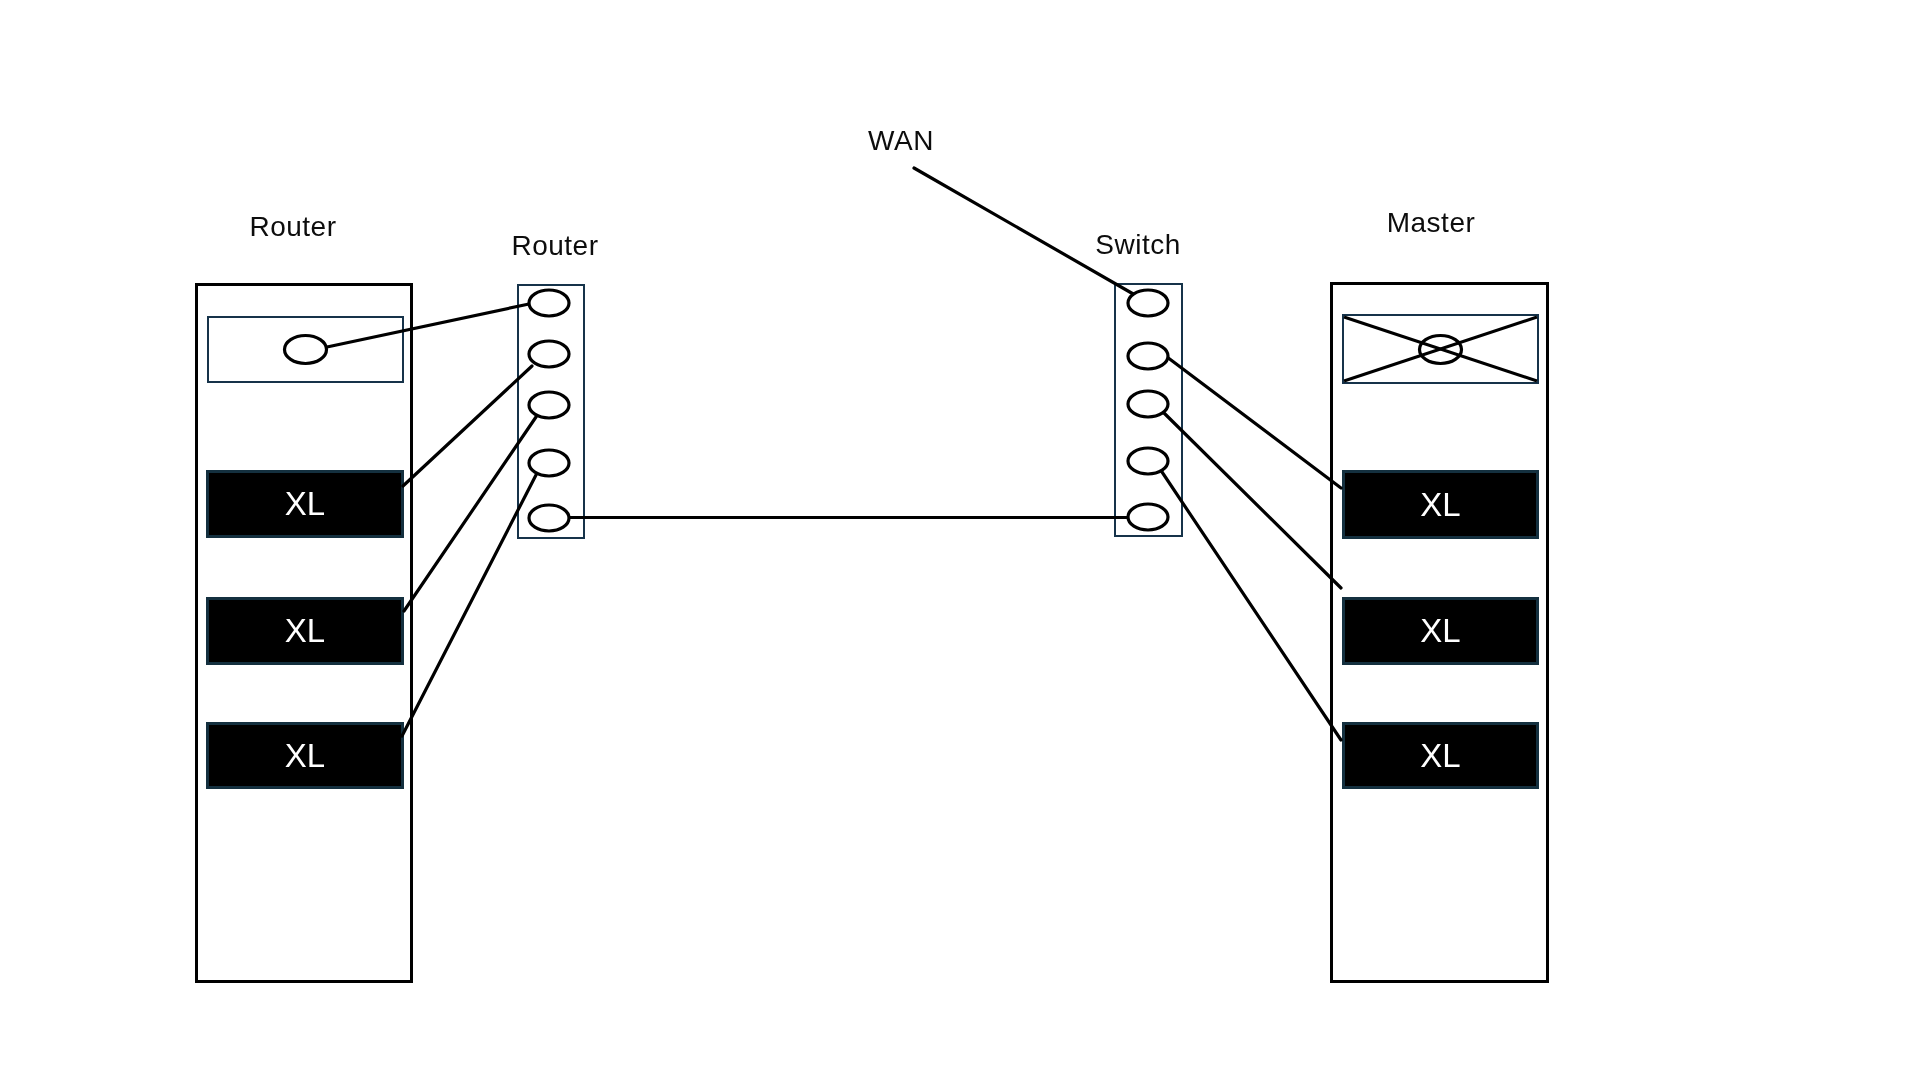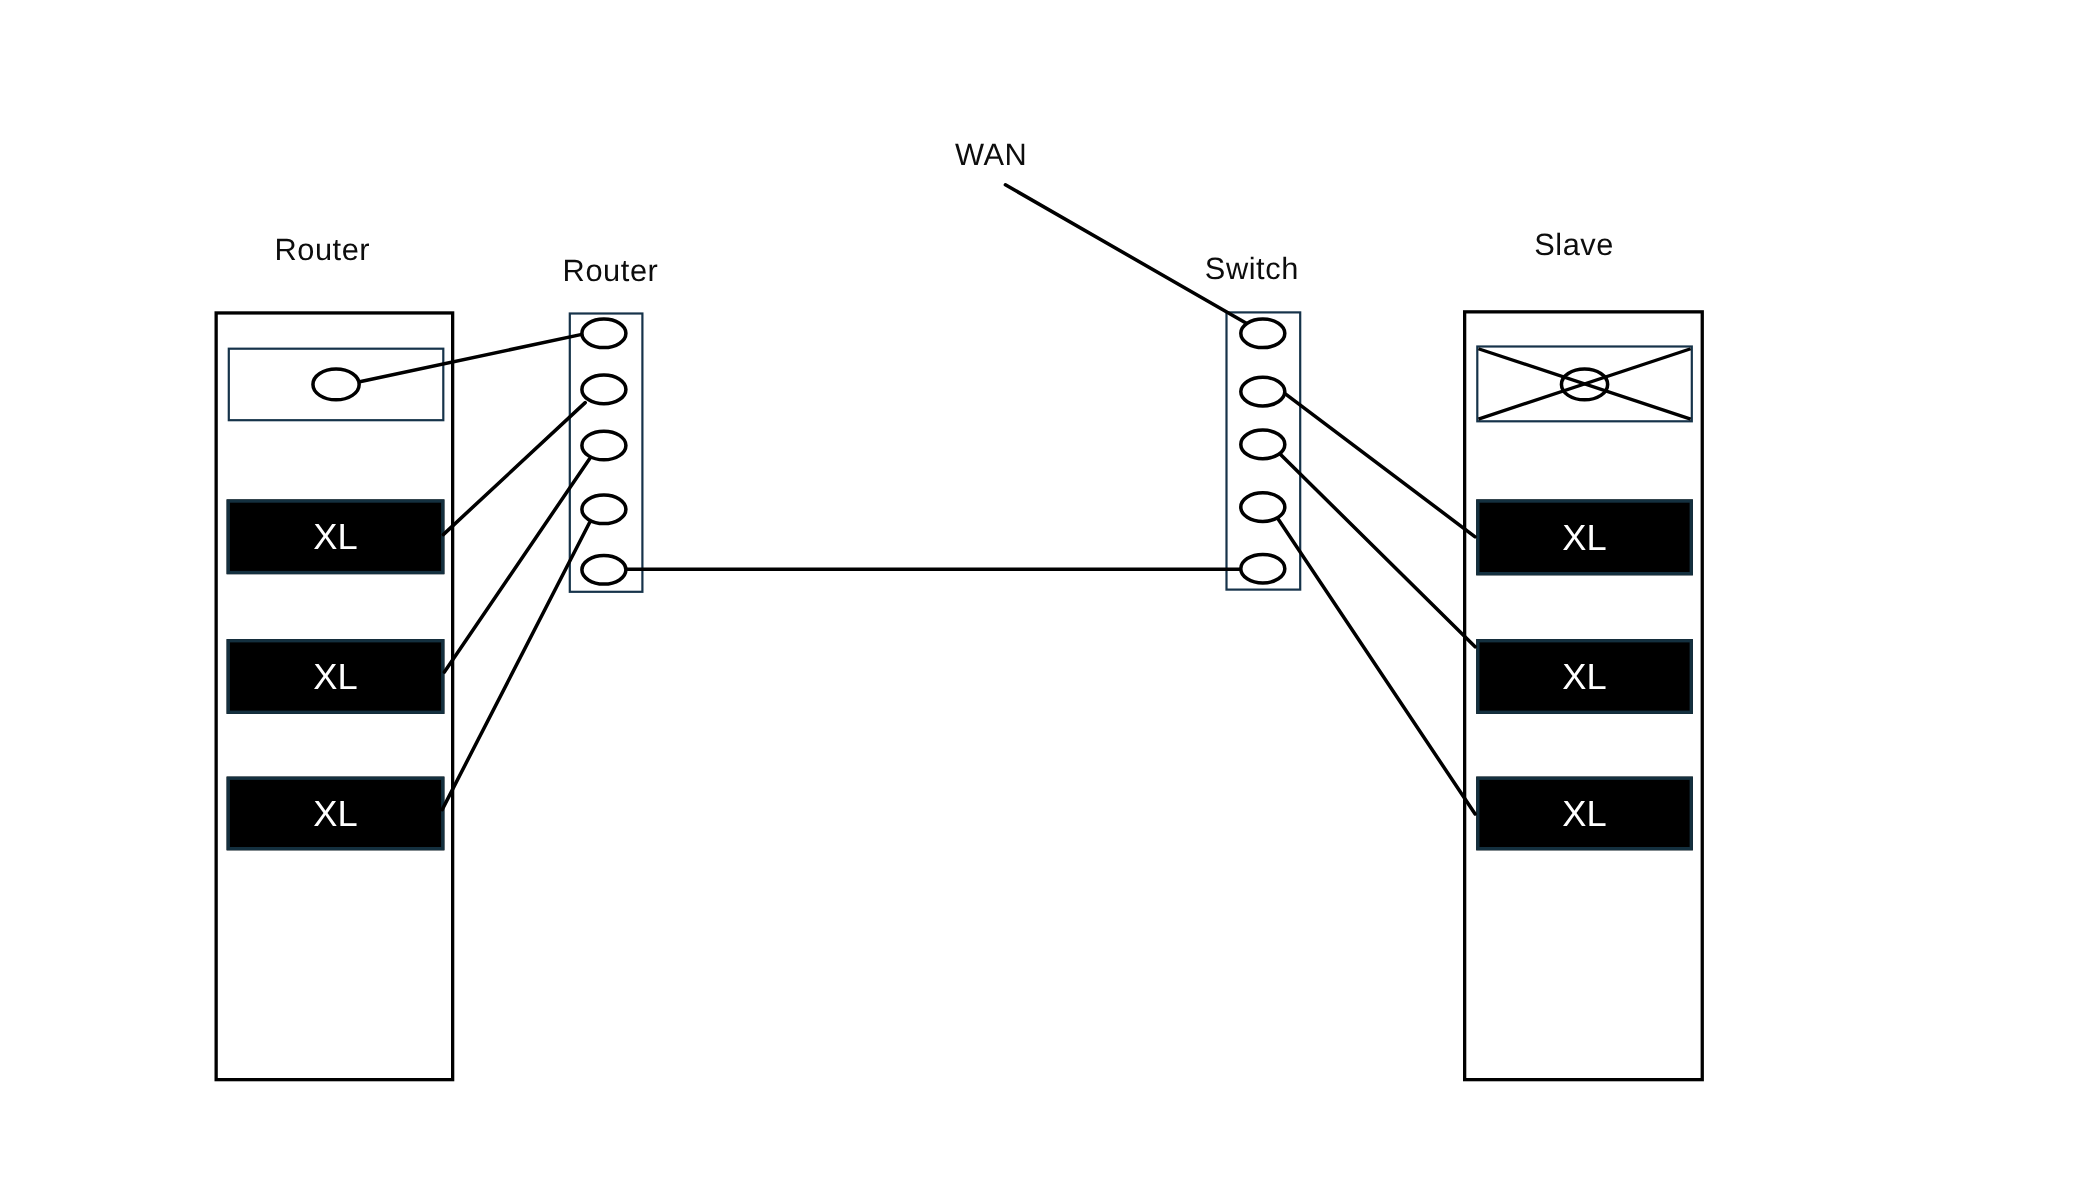--- a/index.html
+++ b/index.html
@@ -36,21 +36,21 @@
     background:#ffffff;
     border:2.5px solid var(--accent-border,#16334a);
   }
   .bay{
     position:absolute;
     box-sizing:border-box;
     background:var(--bay-fill,#000000);
     border:3px solid var(--bay-border,#14303f);
     color:var(--bay-text,#ffffff);
     font-size:33px;
-    display:flex;align-items:center;justify-content:center;
+    display:flex;align-items:center;justify-content:center;margin-top:16px;
   }
   #overlay{
     position:absolute;left:0;top:0;
     pointer-events:none;
   }
   .cable{
     stroke:var(--line,#000000);
     stroke-width:3.2;
     fill:none;
     stroke-linecap:round;
@@ -73,21 +73,21 @@
 </style>
 </head>
 <body>
 
 <div id="canvas">
 
   <div class="diagram-label" style="left:293px;top:227px;">Router</div>
   <div class="diagram-label" style="left:555px;top:246px;">Router</div>
   <div class="diagram-label" style="left:901px;top:141px;">WAN</div>
   <div class="diagram-label" style="left:1138px;top:245px;">Switch</div>
-  <div class="diagram-label" style="left:1431px;top:223px;">Slave</div>
+  <div class="diagram-label" style="left:1431px;top:223px;">Master</div>
 
   <div class="rack" style="left:195px;top:283px;width:218px;height:700px;"></div>
   <div class="module" style="left:207px;top:316px;width:197px;height:67px;"></div>
   <div class="bay" style="left:206px;top:454px;width:198px;height:68px;">XL</div>
   <div class="bay" style="left:206px;top:581px;width:198px;height:68px;">XL</div>
   <div class="bay" style="left:206px;top:706px;width:198px;height:67px;">XL</div>
 
   <div class="rack" style="left:1330px;top:282px;width:219px;height:701px;"></div>
   <div class="module" style="left:1342px;top:314px;width:197px;height:70px;"></div>
   <div class="bay" style="left:1342px;top:454px;width:197px;height:69px;">XL</div>

